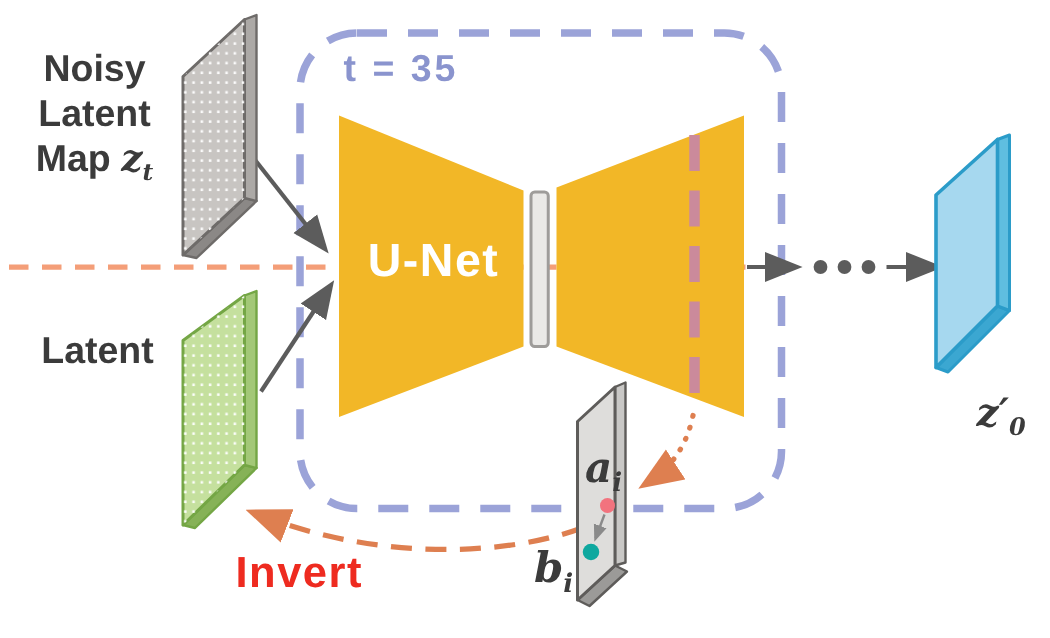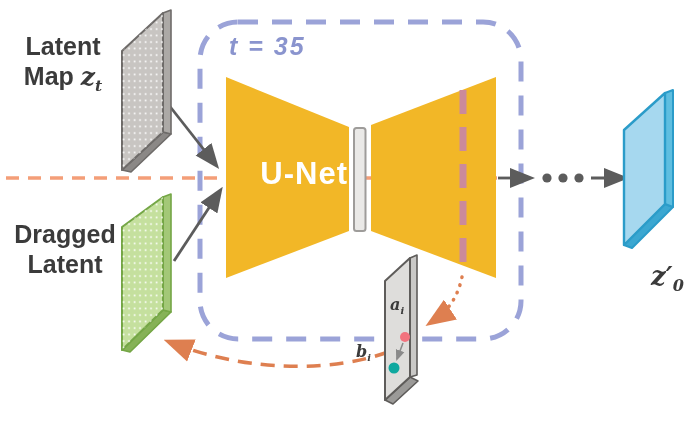--- a/index.html
+++ b/index.html
@@ -7,27 +7,27 @@
     position:relative;width:700px;height:425px;background:#ffffff;overflow:hidden;
     font-family:"Liberation Sans",sans-serif;
   }
   .stage svg{position:absolute;left:0;top:0;}
   .lbl{position:absolute;color:#3B3B3B;font-weight:bold;}
   .lbl .math, .mathlbl{font-family:"DejaVu Serif",serif;font-style:italic;font-weight:bold;}
   .lbl sub, .mathlbl sub{font-size:0.62em;font-style:italic;}
   .block{line-height:30px;text-align:center;font-size:25px;}
   .noisy-label{left:4px;top:31px;width:118px;}
   .dragged-label{left:4px;top:219px;width:122px;}
-  .timestep-label{left:229px;top:32px;font-size:25px;font-style:italic;color:#8A94CE;letter-spacing:2px;}
-  .unet-label{left:230px;top:156px;width:118px;text-align:right;font-size:31px;color:#ffffff;letter-spacing:1px;}
+  .timestep-label{left:229px;top:32px;font-size:25px;color:#8A94CE;letter-spacing:2px;}
+  .unet-label{left:230px;top:156px;width:118px;text-align:center;font-size:31px;color:#ffffff;letter-spacing:1px;}
   .invert-label{left:157px;top:366px;font-size:29px;color:#EE2B20;letter-spacing:1px;}
-  .mathlbl{position:absolute;color:#3B3B3B;font-size:16px;}
+  .mathlbl{position:absolute;color:#3B3B3B;font-size:28px;}
   .z0-label{left:651px;top:246px;font-size:26px;margin-top:15px;}
   .ai-label{left:390px;top:295px;}
-  .bi-label{left:356px;top:342px;}
+  .bi-label{left:356px;top:362px;}
 </style>
 </head>
 <body>
 
 <div class="stage">
   <svg width="700" height="425" viewBox="0 0 700 425">
     <defs>
       <marker id="grayHead" viewBox="0 0 10 8" refX="8" refY="4" markerWidth="9" markerHeight="7.5" orient="auto">
         <path d="M0,0 L10,4 L0,8 Z" fill="#5C5C5C"></path>
       </marker>
@@ -93,35 +93,36 @@
       <polygon points="385,400 410,377 418,381 393,404" fill="#9B9A98" stroke="#5E5C5A" stroke-width="1.6"></polygon>
       <polygon points="410,258 417,255 417,375 410,377" fill="#C9C8C6" stroke="#5E5C5A" stroke-width="1.6"></polygon>
       <polygon points="385,281 410,258 410,377 385,400" stroke="#5E5C5A" stroke-width="2" fill="#DEDDDB"></polygon>
       <line x1="403" y1="343" x2="397" y2="359" stroke="#8A8A8A" stroke-width="1.6" marker-end="url(#graySmallHead)"></line>
       <circle cx="405" cy="337" r="5" fill="#F2737E"></circle>
       <circle cx="394" cy="368" r="5.5" fill="#0EA89F"></circle>
     </g>
   </svg>
 
   <div class="lbl block noisy-label">
+    <div>Noisy</div>
     <div>Latent</div>
     <div>
       <span>Map</span>
       <span class="math"><i>z</i><sub>t</sub></span>
     </div>
   </div>
 
   <div class="lbl block dragged-label">
-    <div>Dragged</div>
     <div>Latent</div>
   </div>
 
   <div class="lbl timestep-label">t = 35</div>
 
   <div class="lbl unet-label">U-Net</div>
 
+  <div class="lbl invert-label">Invert</div>
 
   <div class="mathlbl z0-label"><i>z′</i><sub>0</sub></div>
 
   <div class="mathlbl ai-label"><i>a</i><sub>i</sub></div>
 
   <div class="mathlbl bi-label"><i>b</i><sub>i</sub></div>
 </div>
 
 </body></html>

